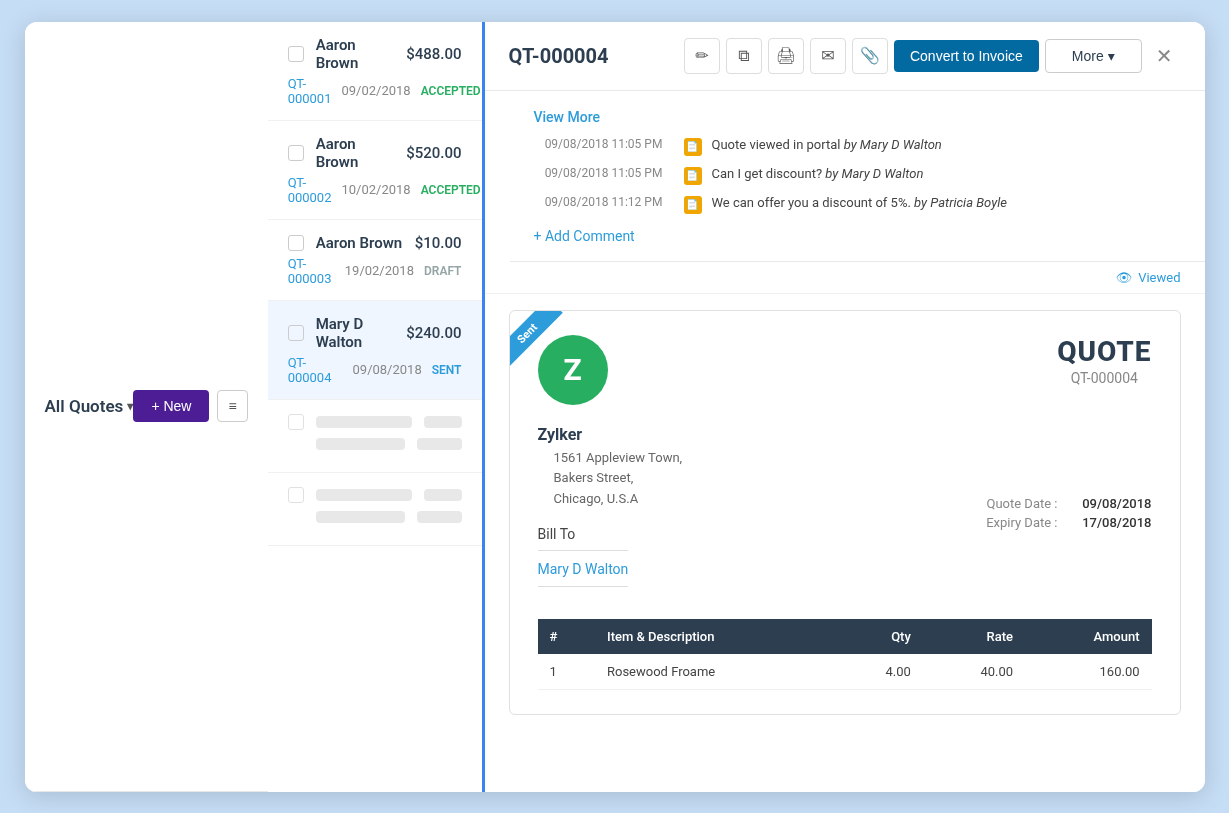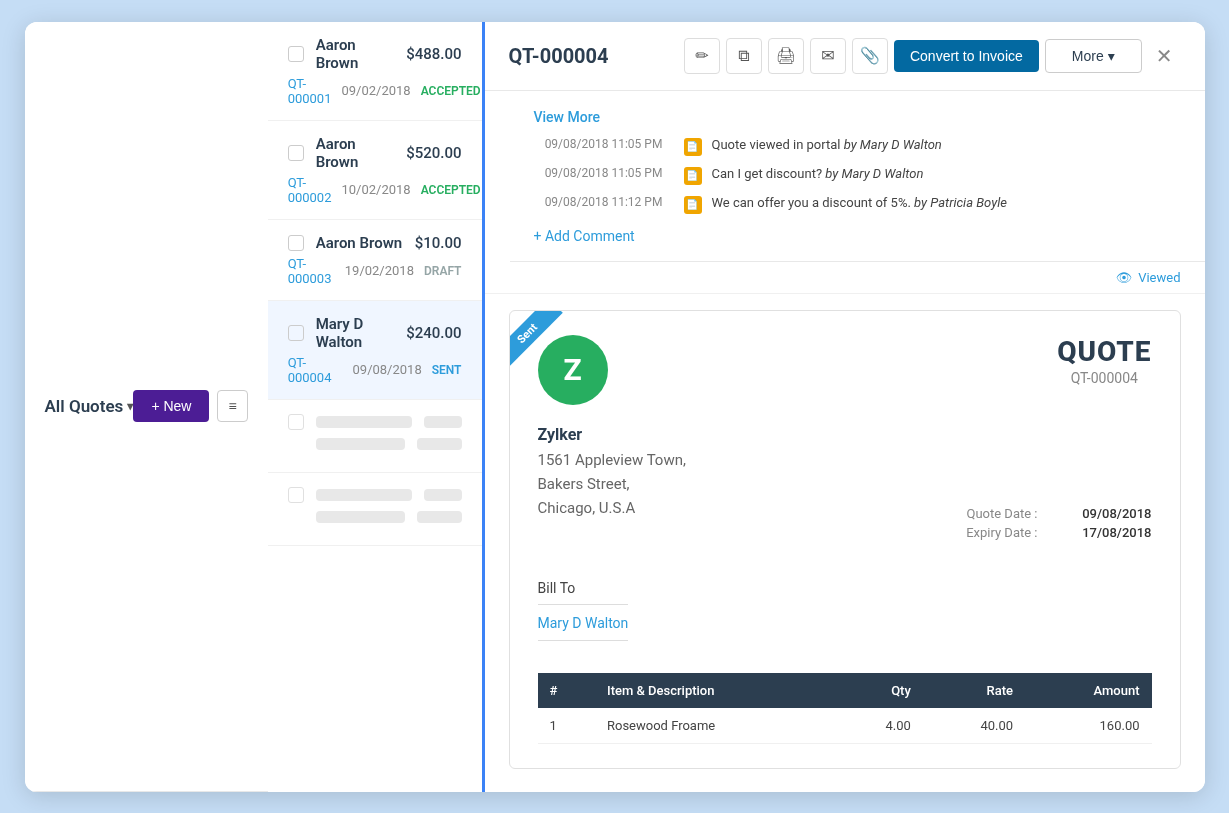--- a/index.html
+++ b/index.html
@@ -358,27 +358,27 @@
     .company-info {
       margin-bottom: 16px;
     }
     .company-name {
       font-size: 16px;
       font-weight: 700;
       color: #2c3e50;
       margin-bottom: 4px;
     }
     .company-address {
-      font-size: 15px;
+      font-size: 13px;
       color: #666;
       line-height: 1.6;
+      margin-left: 16px;
     }
     .bill-to-section {
       margin-bottom: 12px;
-      margin-top: 44px;
     }
     .bill-to-label {
       font-size: 14px;
       color: #444;
       margin-bottom: 4px;
     }
     .bill-to-name {
       color: #2d9cdb;
       font-size: 14px;
       cursor: pointer;
@@ -390,21 +390,21 @@
     }
     .dates-section {
       display: flex;
       flex-direction: column;
       align-items: flex-end;
       gap: 4px;
       margin-top: -30px;
     }
     .date-row {
       display: flex;
-      gap: 24px;
+      gap: 4px;
       font-size: 13px;
     }
     .date-label { color: #888; }
     .date-value { color: #333; font-weight: 500; min-width: 90px; text-align: right; }
     
     .items-table {
       width: 100%;
       border-collapse: collapse;
       margin-top: 12px;
     }

